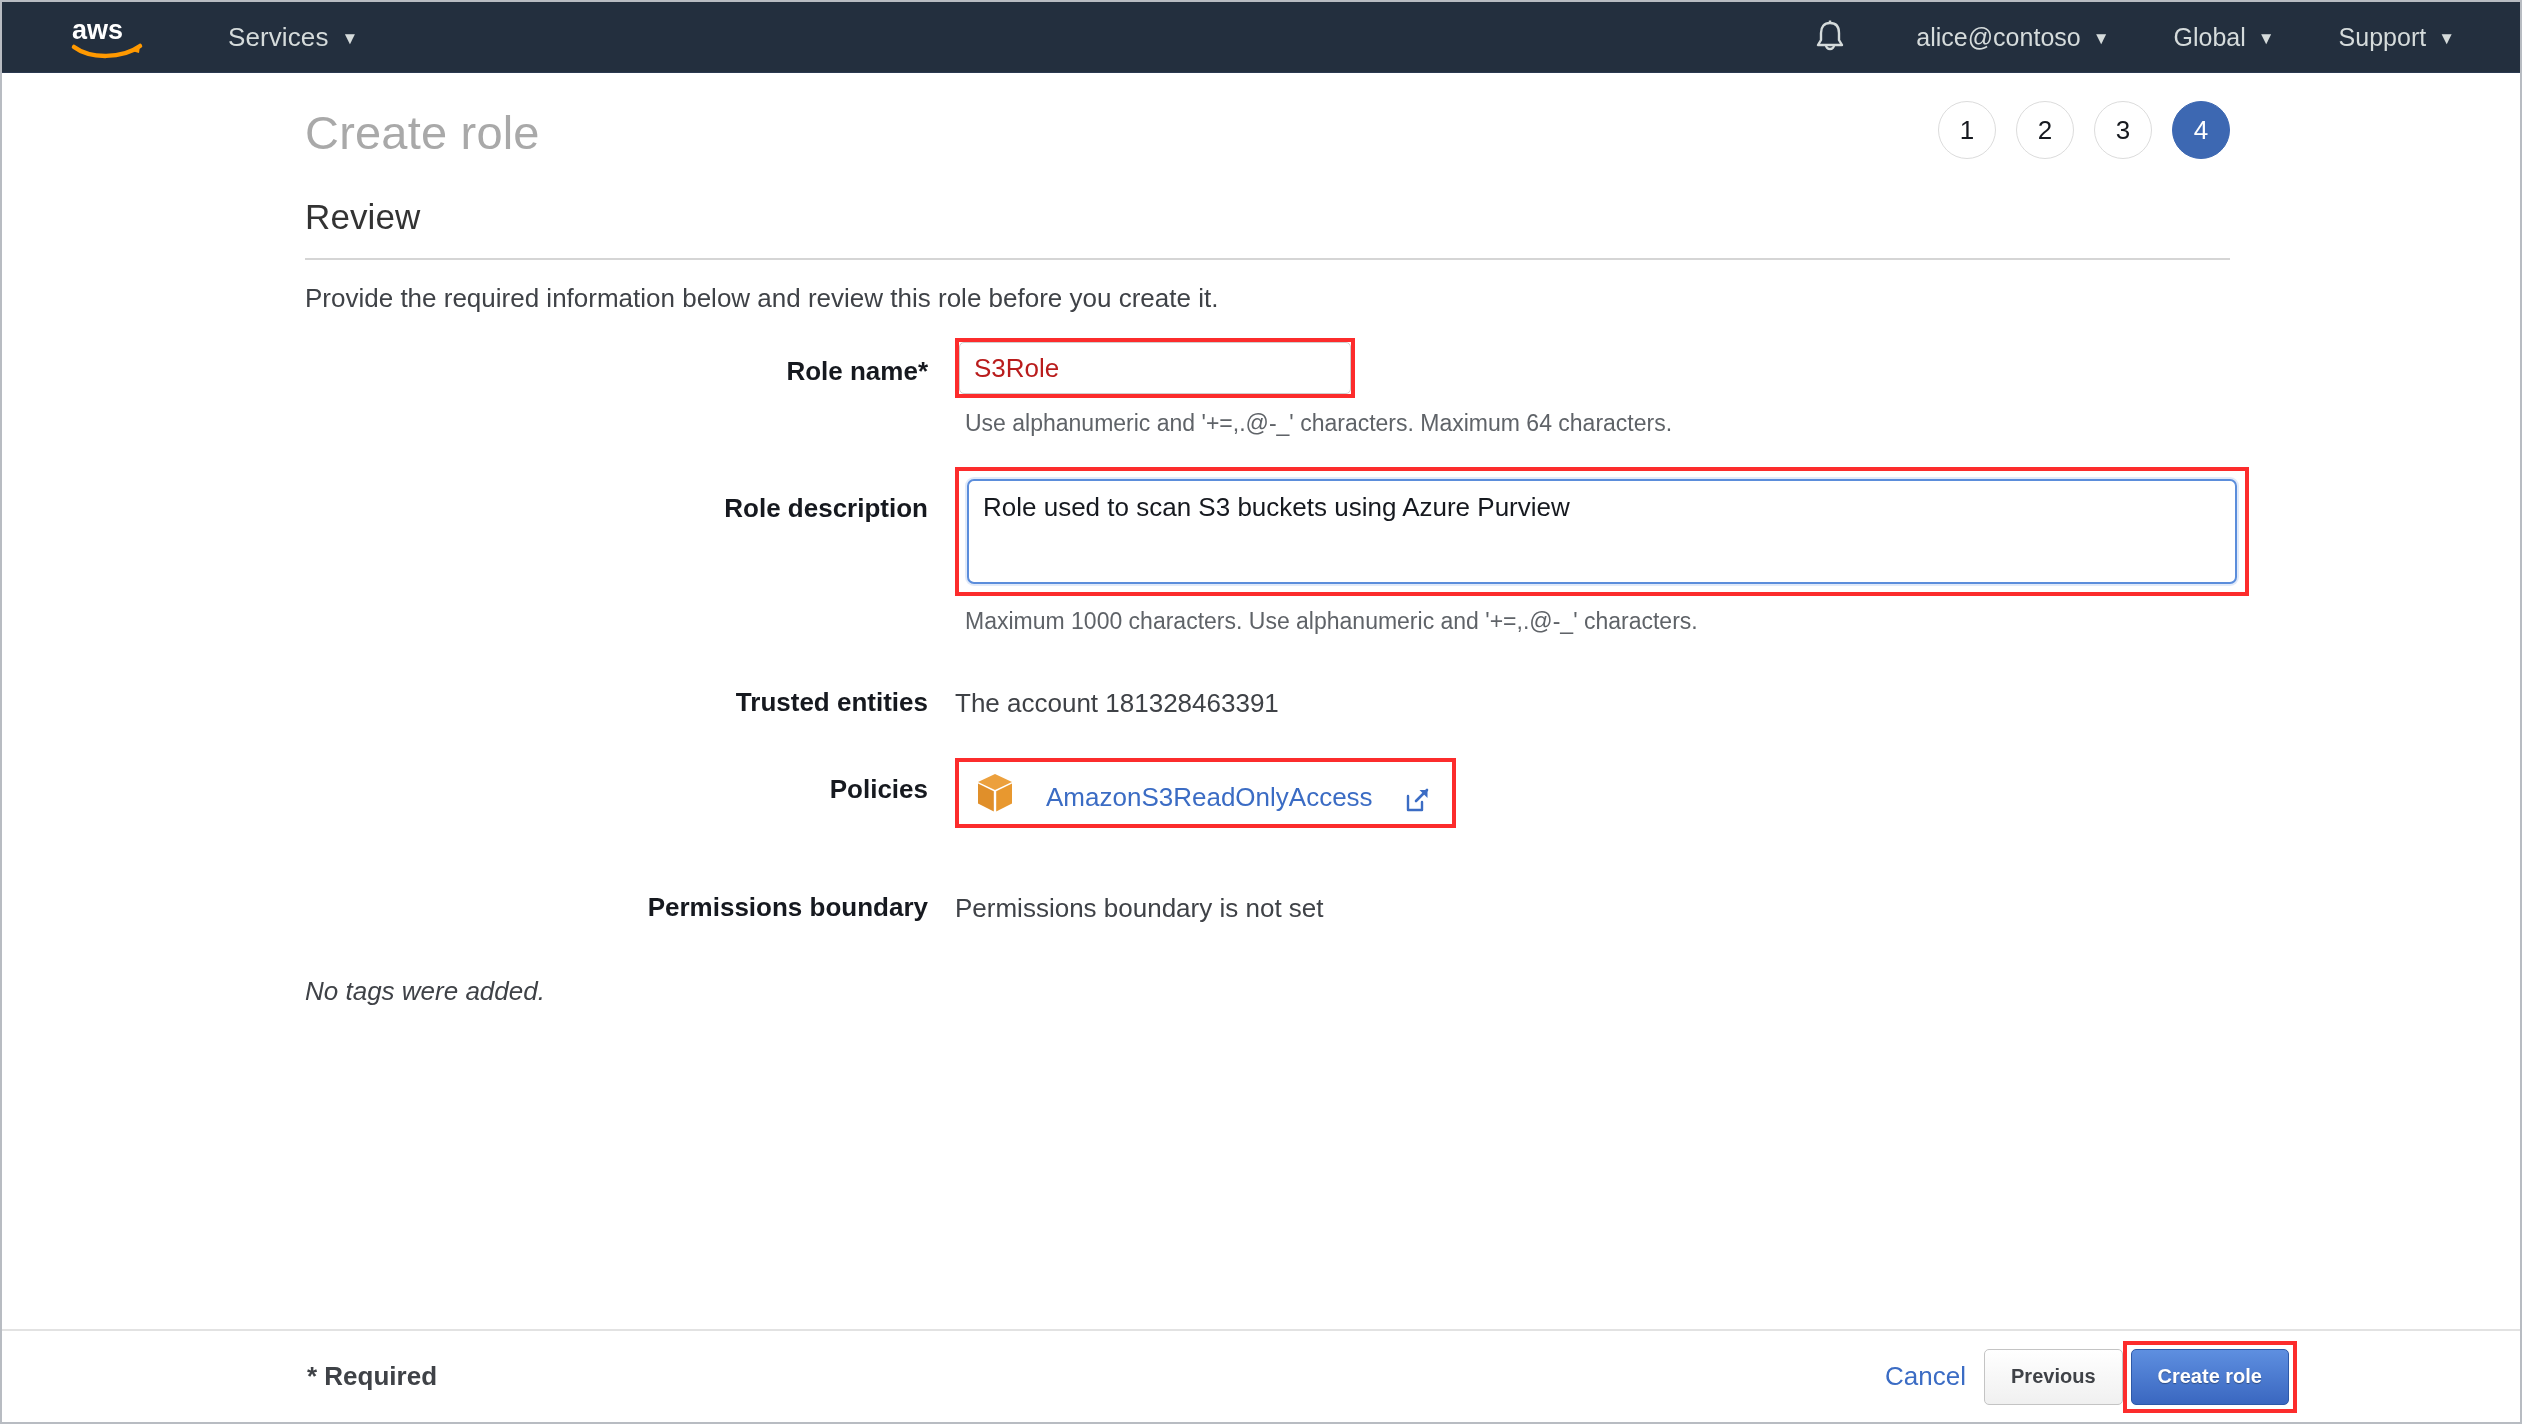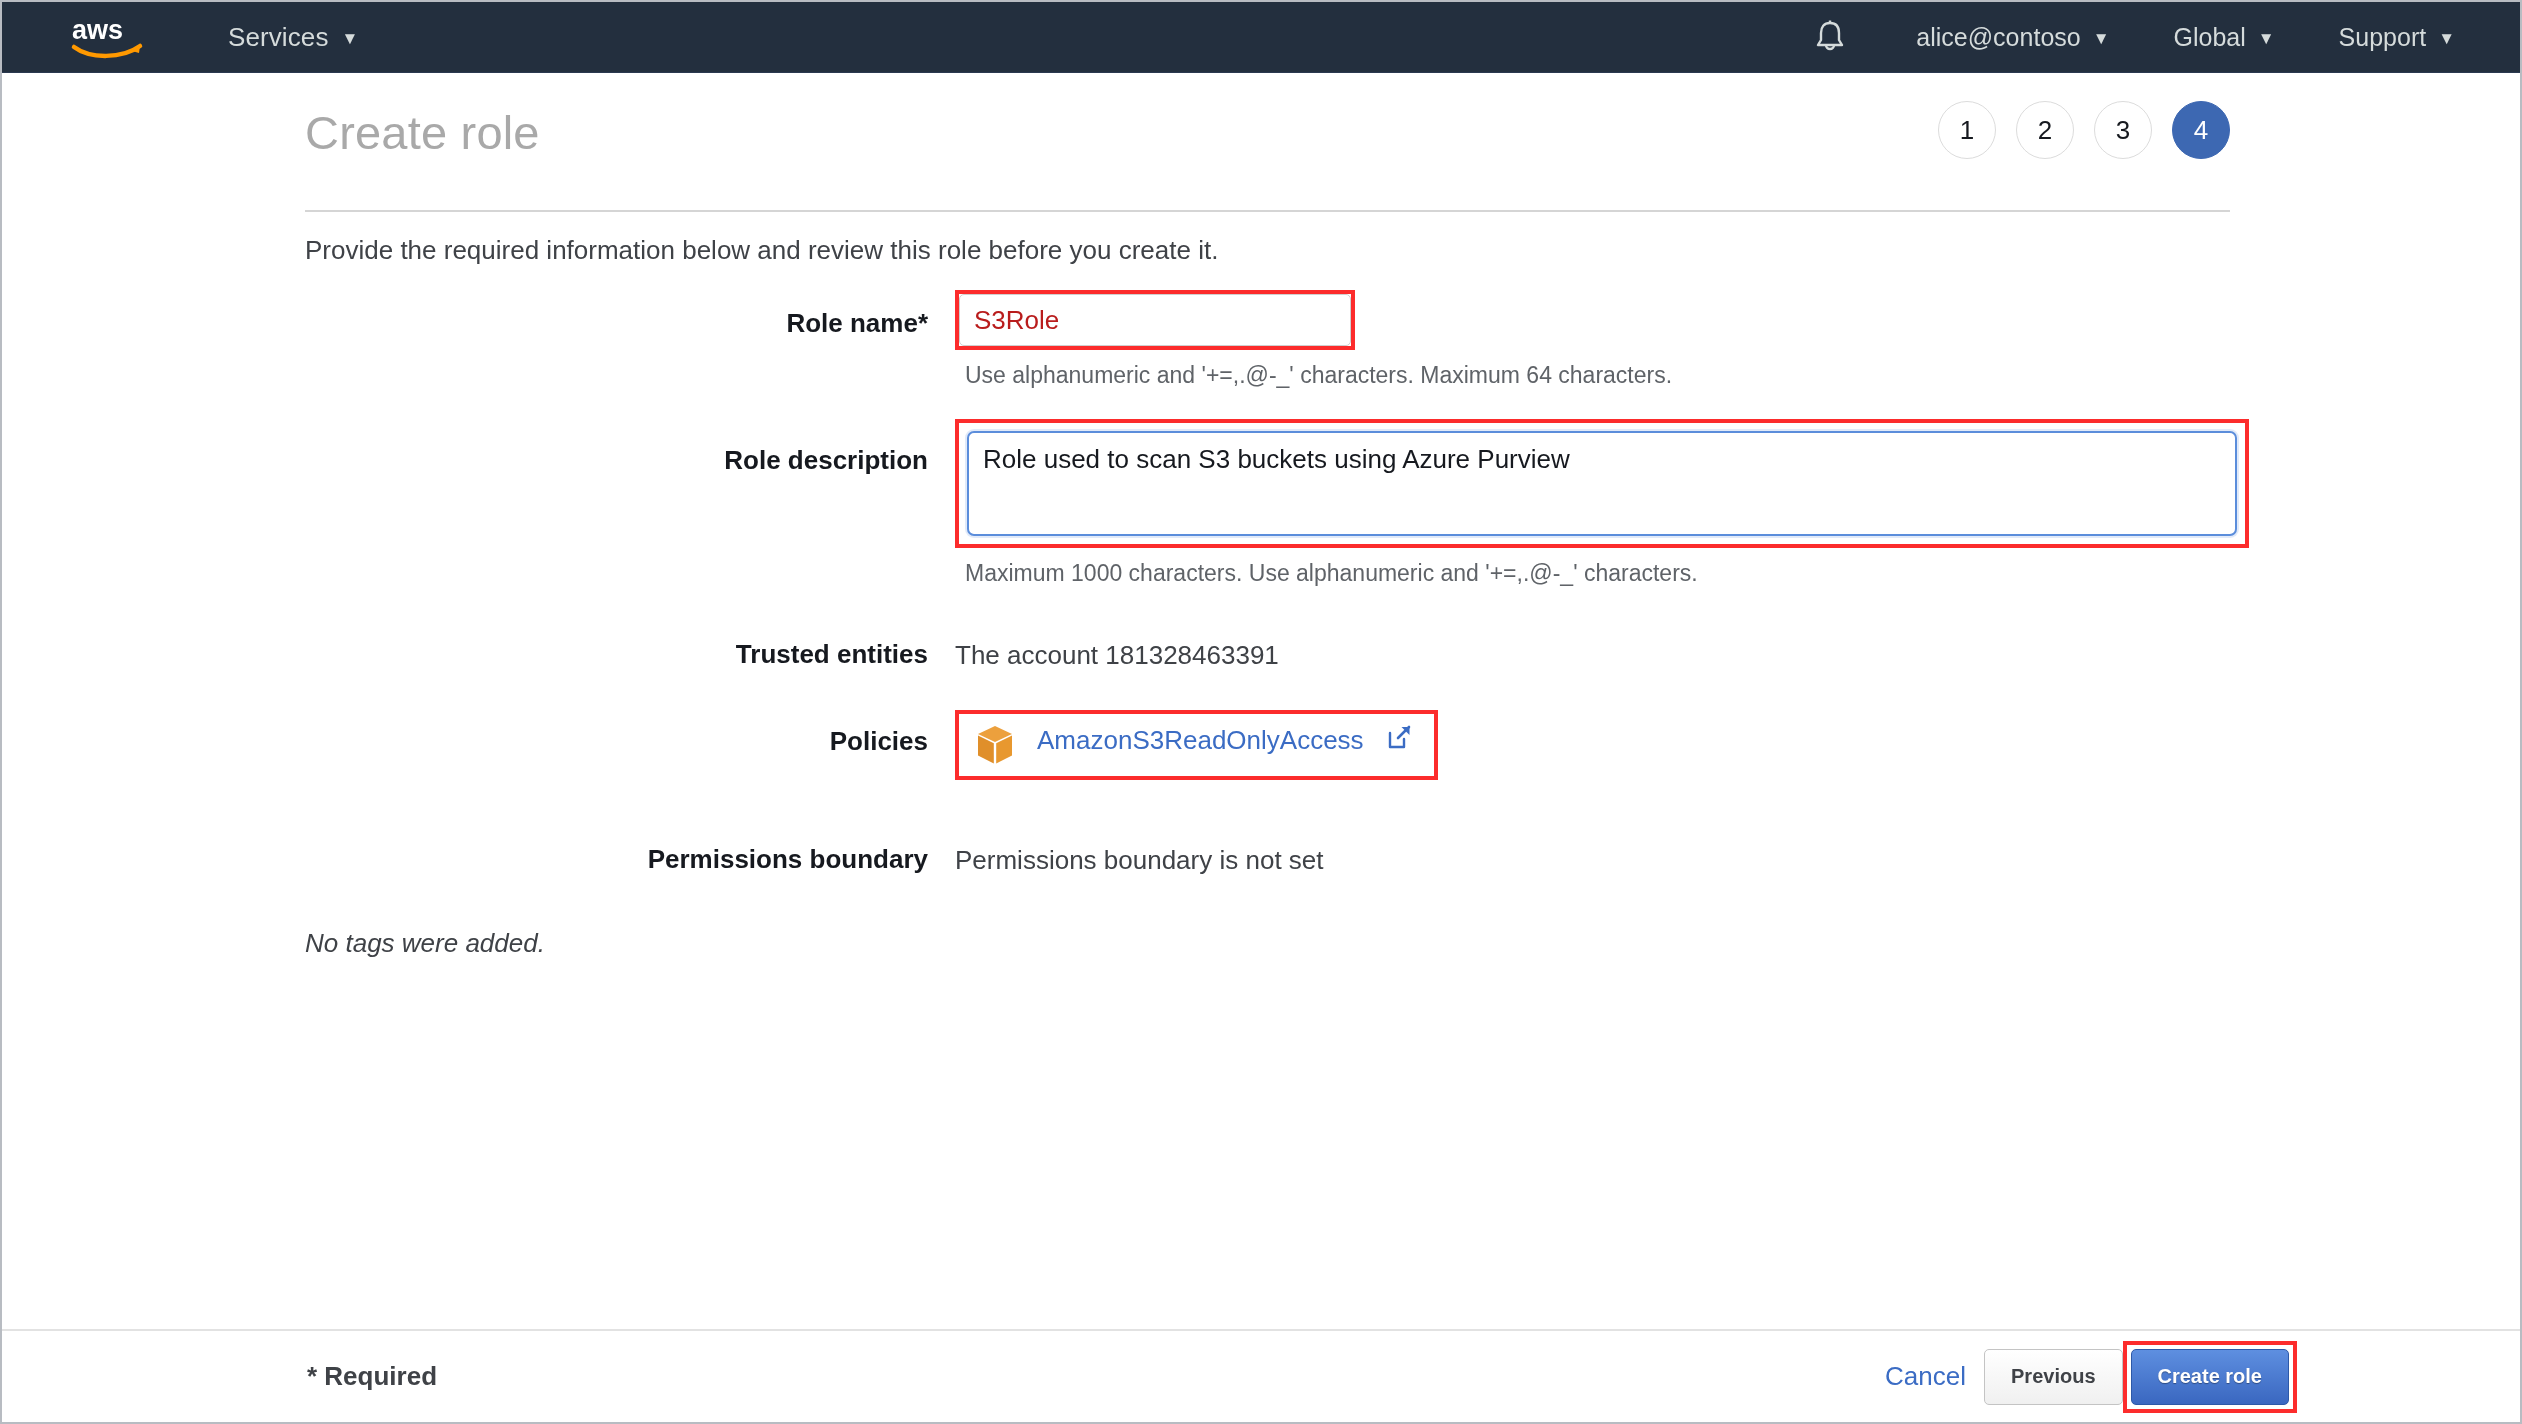--- a/index.html
+++ b/index.html
@@ -216,22 +216,22 @@
     outline: none;
     resize: none;
     line-height: 1.25;
     display: block;
     box-shadow: 0 0 0 2px rgba(91,141,219,.18);
   }
 
   
   .policy-box {
     display: flex;
-    align-items: flex-start;
-    gap: 23px;
+    align-items: flex-end;
+    gap: 32px;
     padding: 11px 22px 11px 17px;
   }
   .cube { width: 38px; height: 40px; flex: none; display: block; }
   .policy-link {
     font-size: 26px;
     color: #3b6cc4;
     text-decoration: none;
     cursor: pointer;
     white-space: nowrap;
   }
@@ -357,20 +357,21 @@
         <div class="page-title">Create role</div>
 
         <div class="steps">
           <div class="step">1</div>
           <div class="step">2</div>
           <div class="step">3</div>
           <div class="step active">4</div>
         </div>
       </div>
 
+      <div class="section-title">Review</div>
       <div class="divider"></div>
       <div class="intro">Provide the required information below and review this role before you create it.</div>
 
       <div class="form">
 
         <div class="row" style="margin-top:24px;">
           <div class="label" style="padding-top:18px;">Role name*</div>
           <div class="field">
             <div class="annot">
               <input class="text-input" type="text" value="S3Role" style="">

